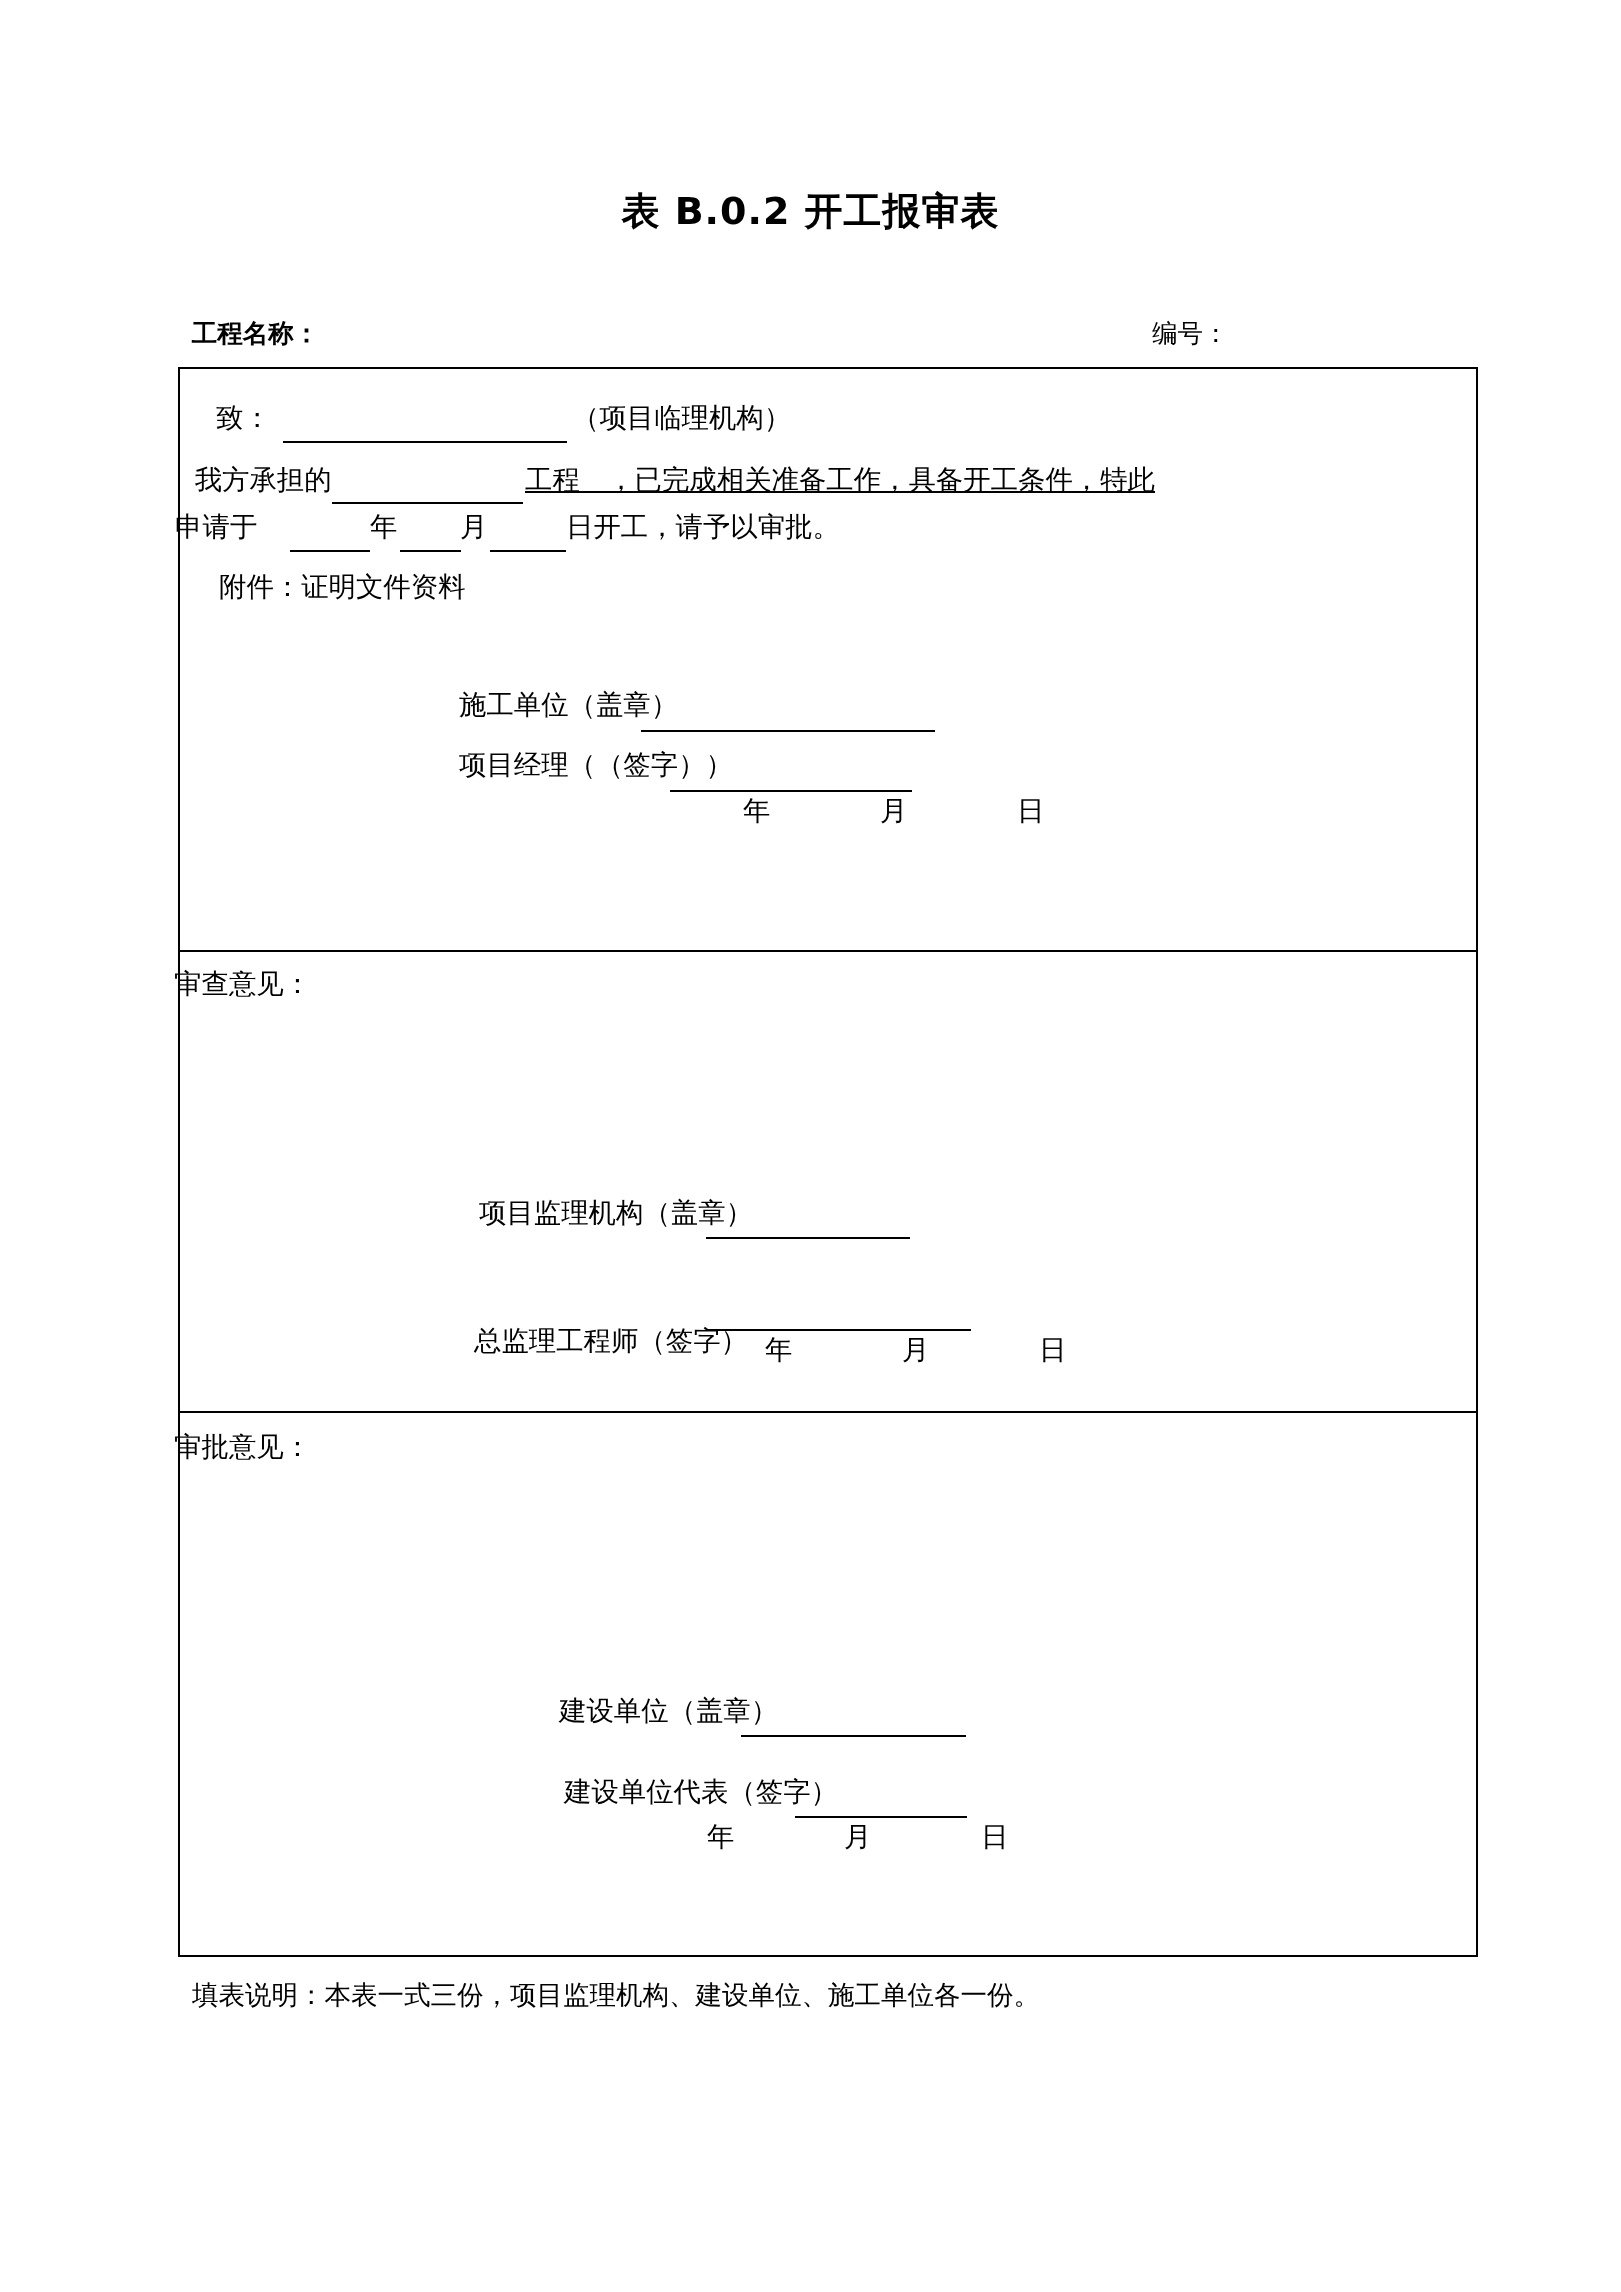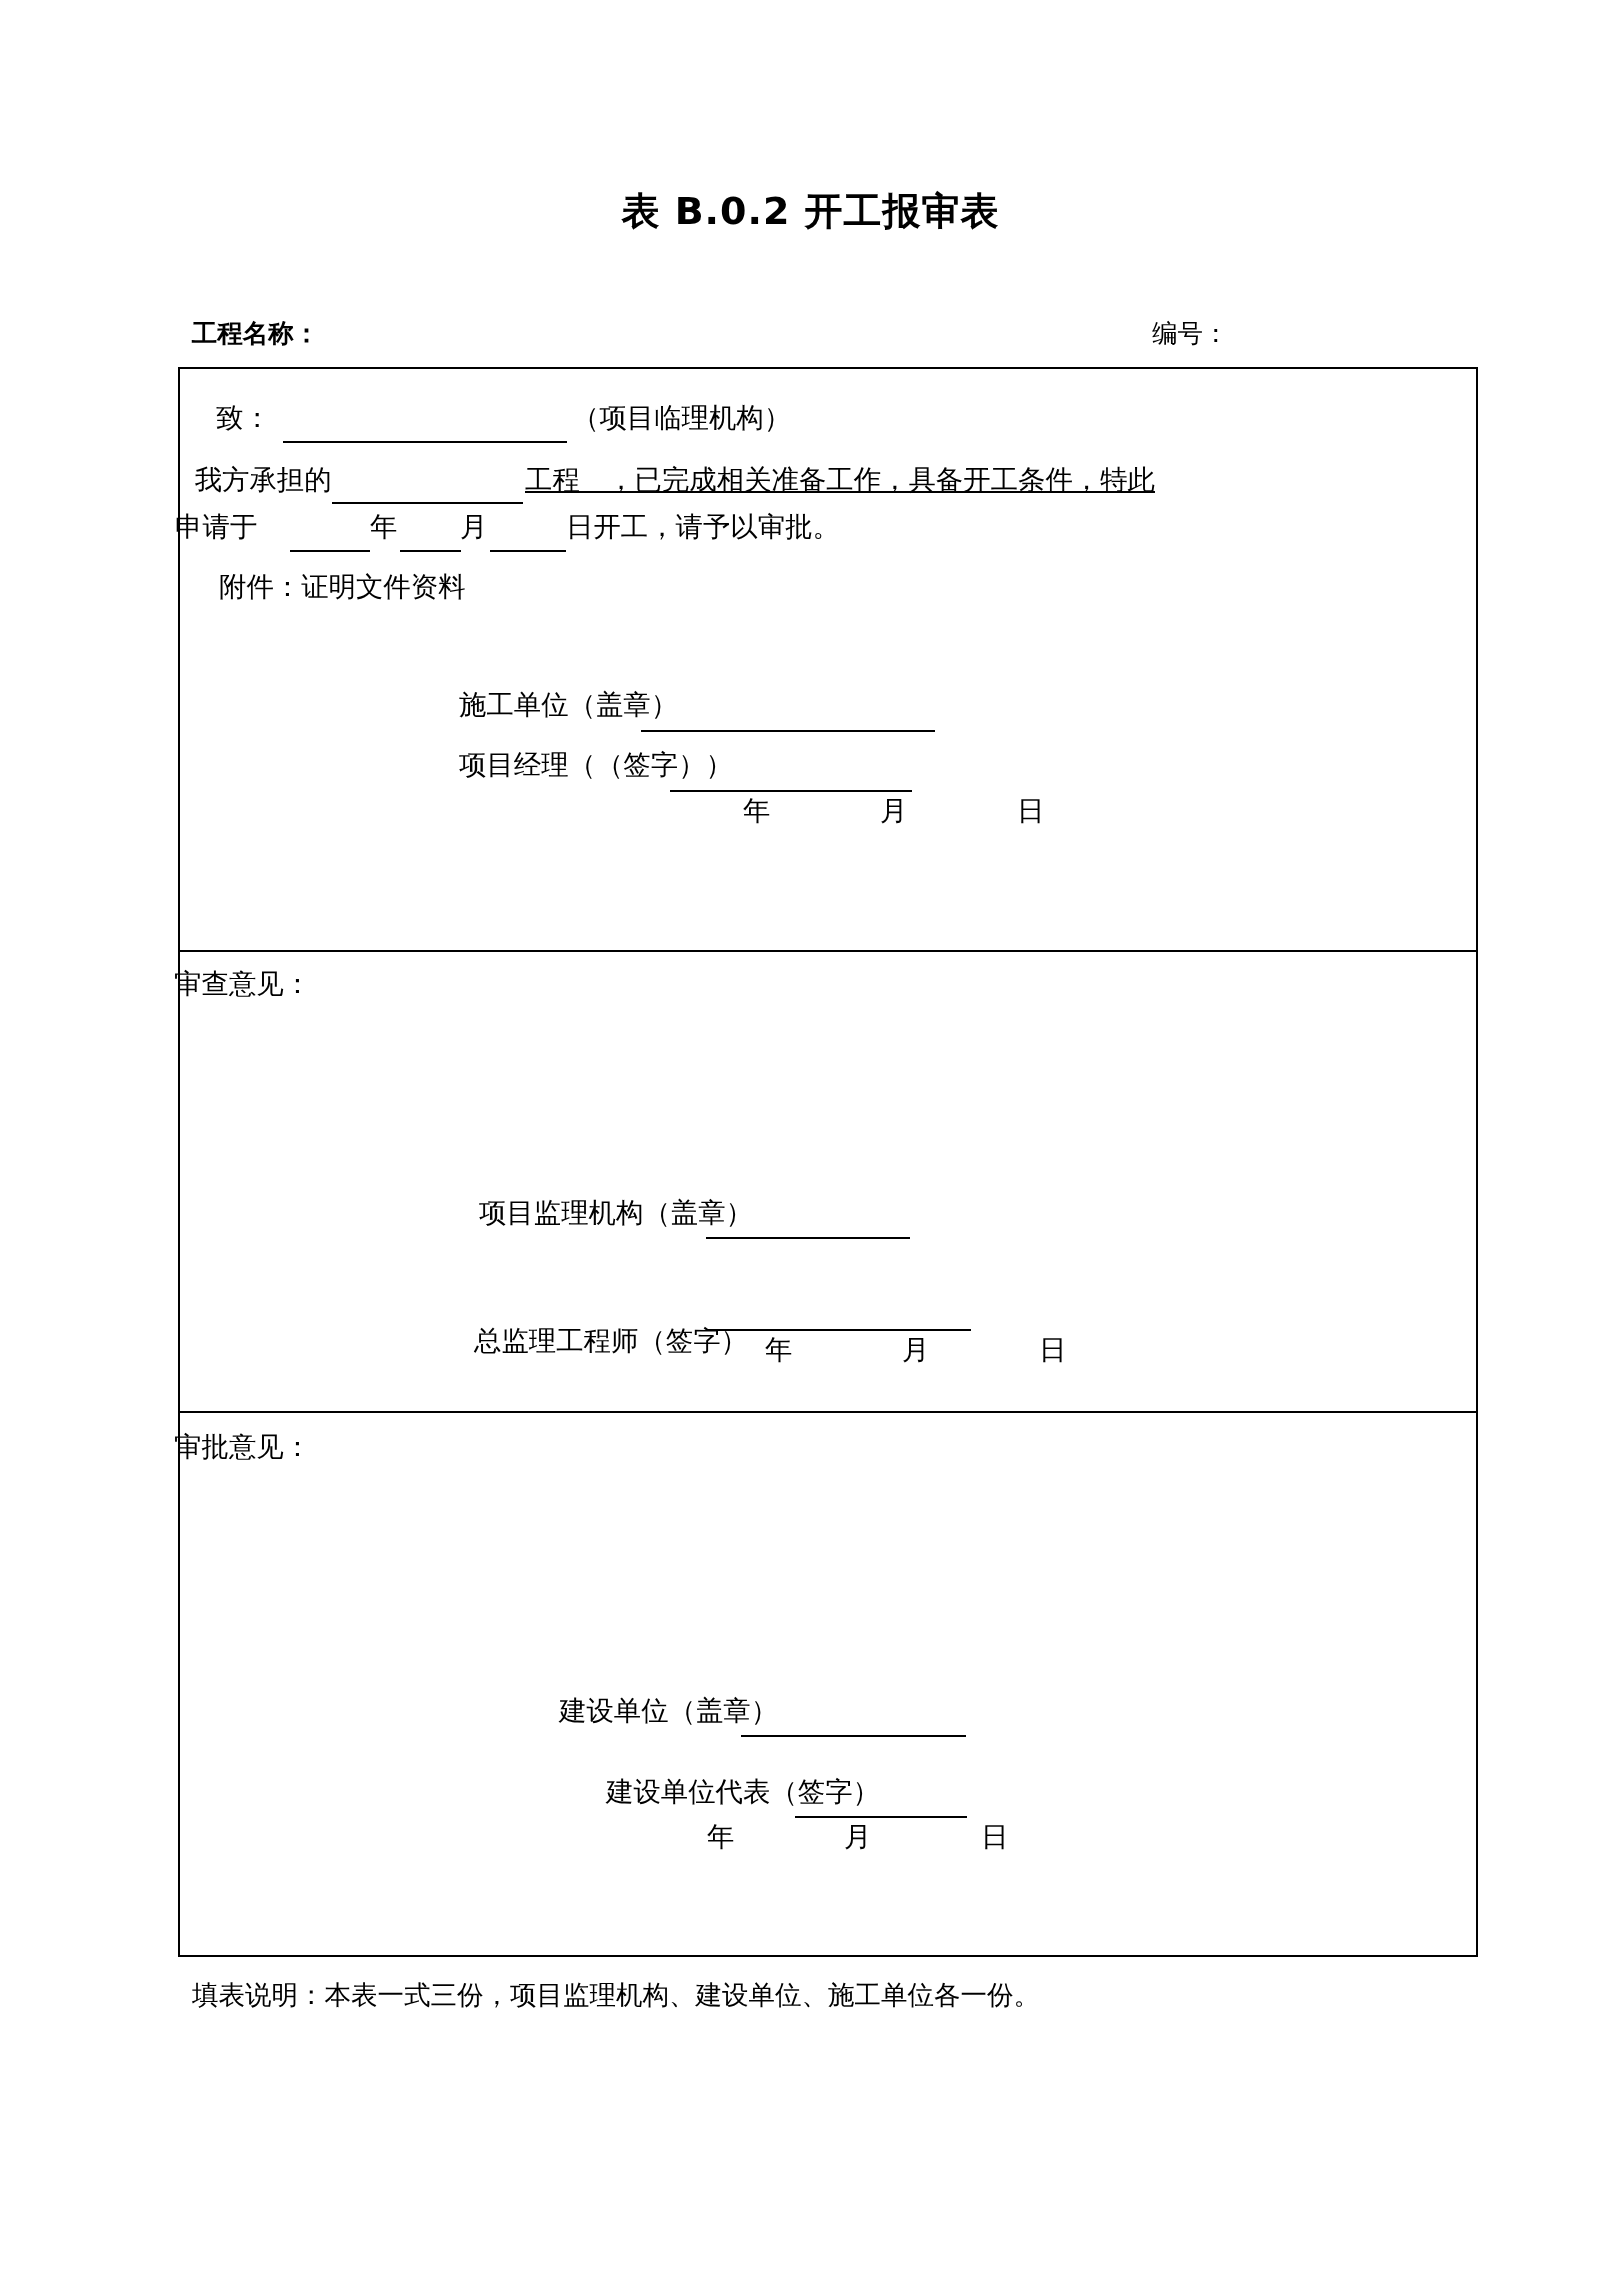--- a/index.html
+++ b/index.html
@@ -120,21 +120,21 @@
   .s2-org      { left: 299px; top: 247px; }
   .s2-org-r    { left: 526px; top: 285px; width: 204px; }
   .s2-eng      { left: 294px; top: 339px; margin-top: 36px; }
   .s2-eng-r    { left: 526px; top: 377px; width: 265px; }
   .s2-ymd      { left: 585px; top: 384px; }
 
   
   .s3-label    { left: -5.9px;  top: 19.6px; }
   .s3-unit     { left: 379px; top: 284px; }
   .s3-unit-r   { left: 561px; top: 322px; width: 225px; }
-  .s3-rep      { left: 384px; top: 365px; margin-left: 42px; }
+  .s3-rep      { left: 384px; top: 365px; }
   .s3-rep-r    { left: 615px; top: 403px; width: 172px; }
   .s3-ymd      { left: 527px; top: 410px; }
 
   .ymd {
     display: inline-block;
     white-space: pre;
   }
 
   
   .footer-note {

